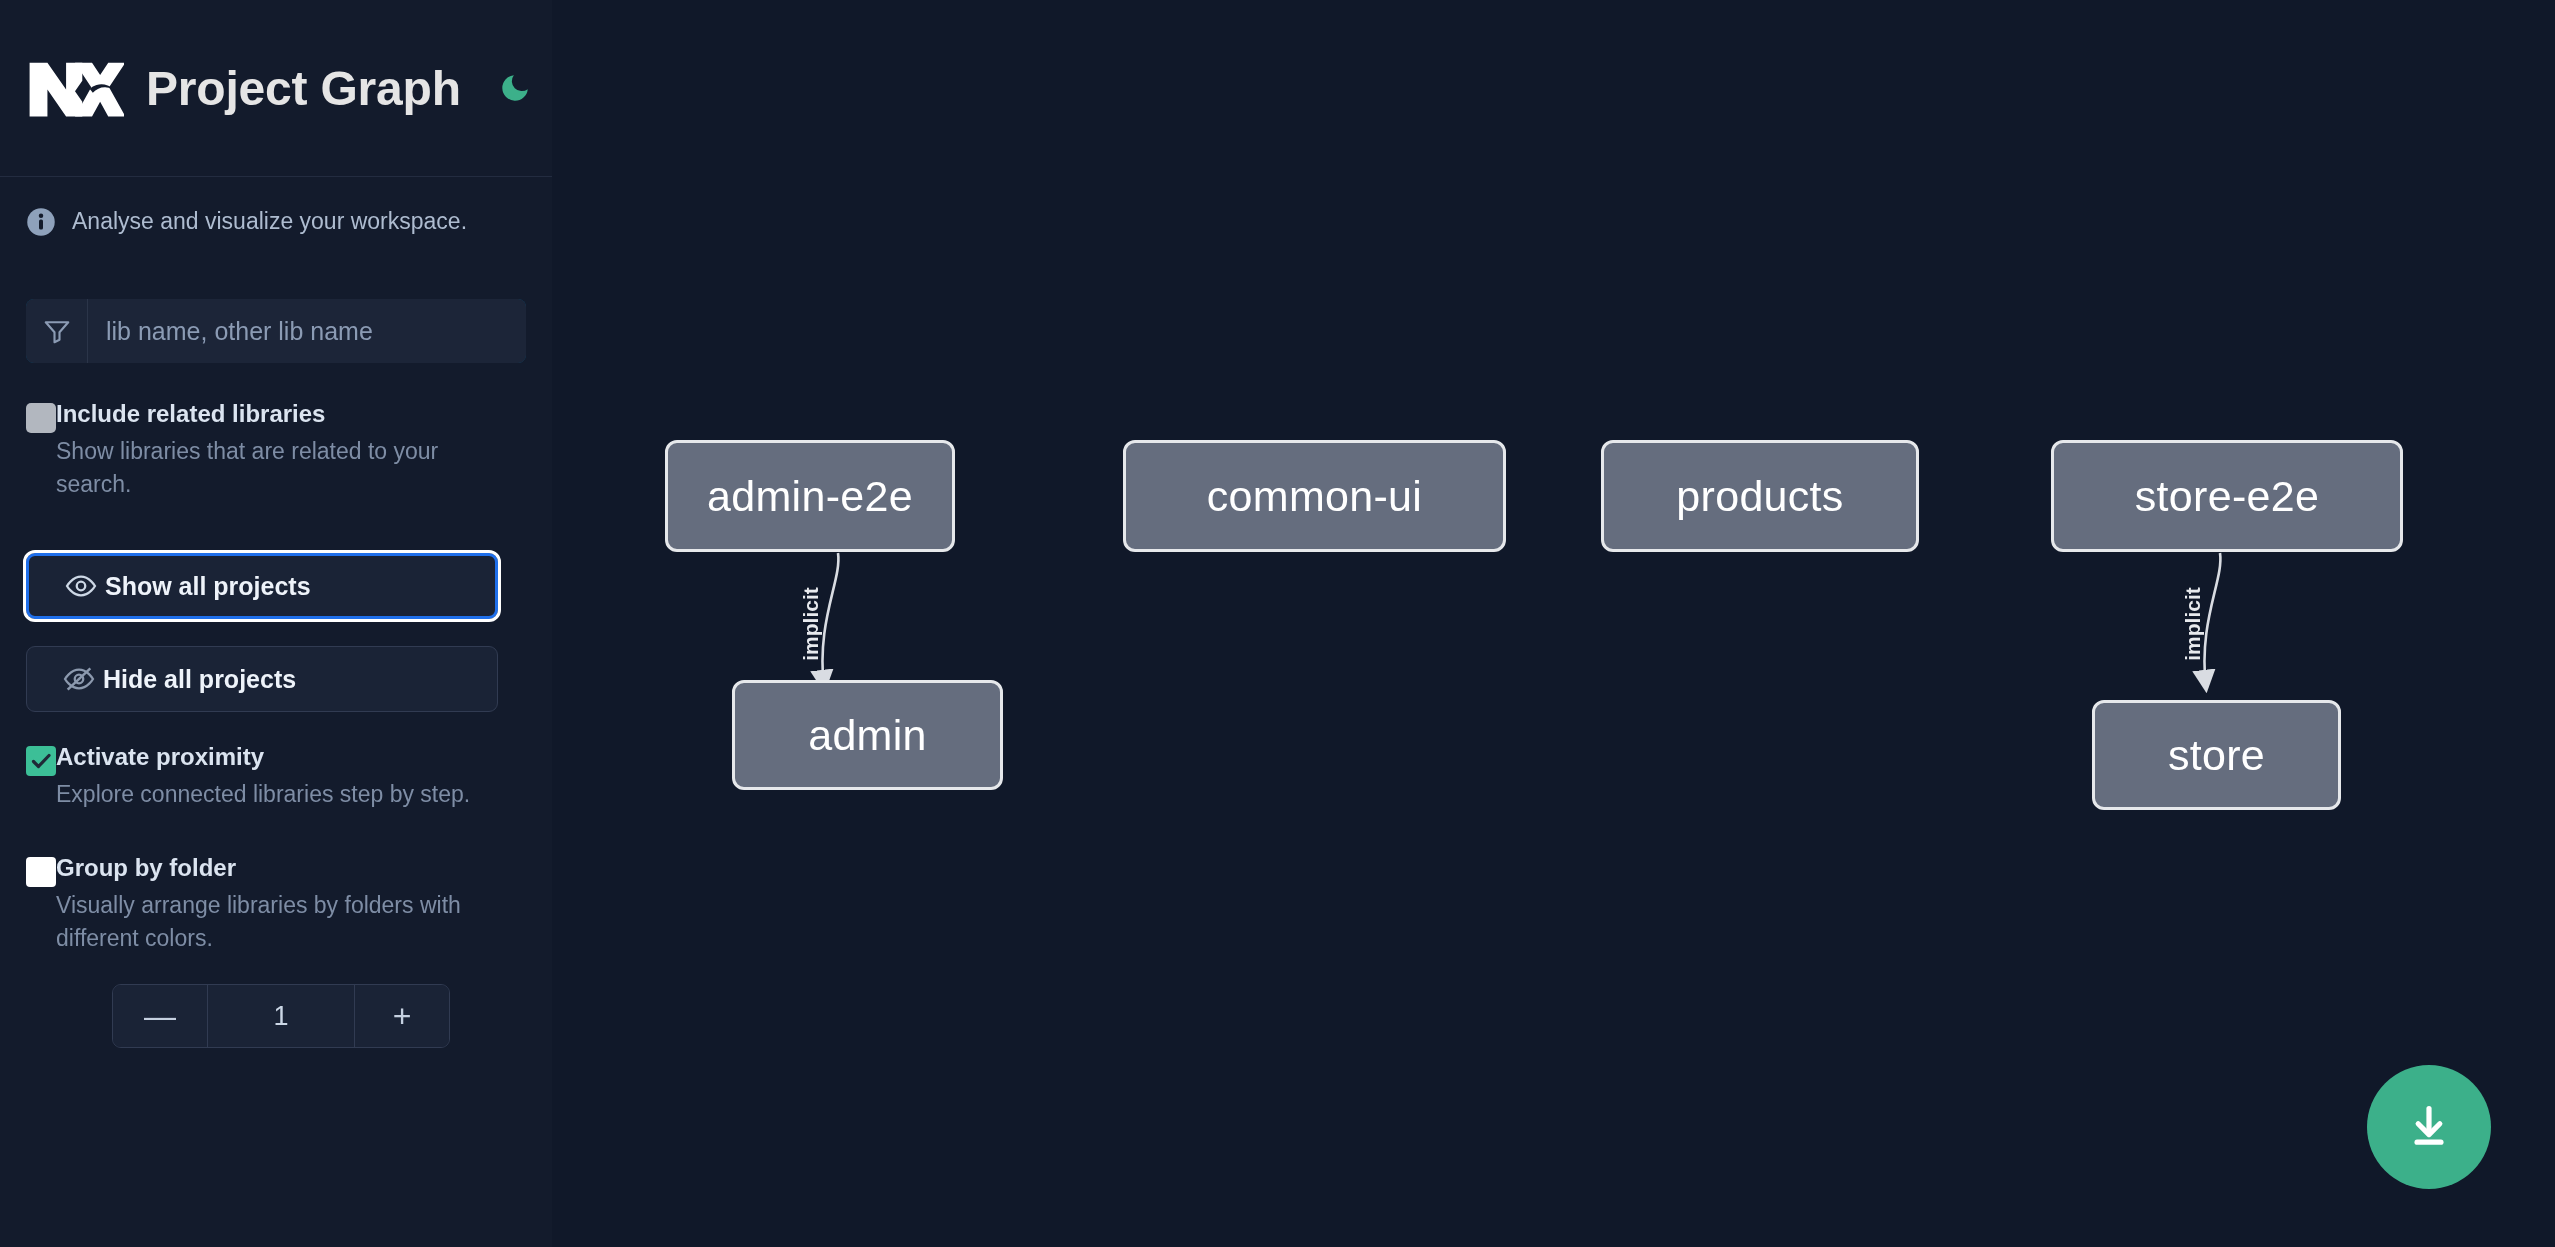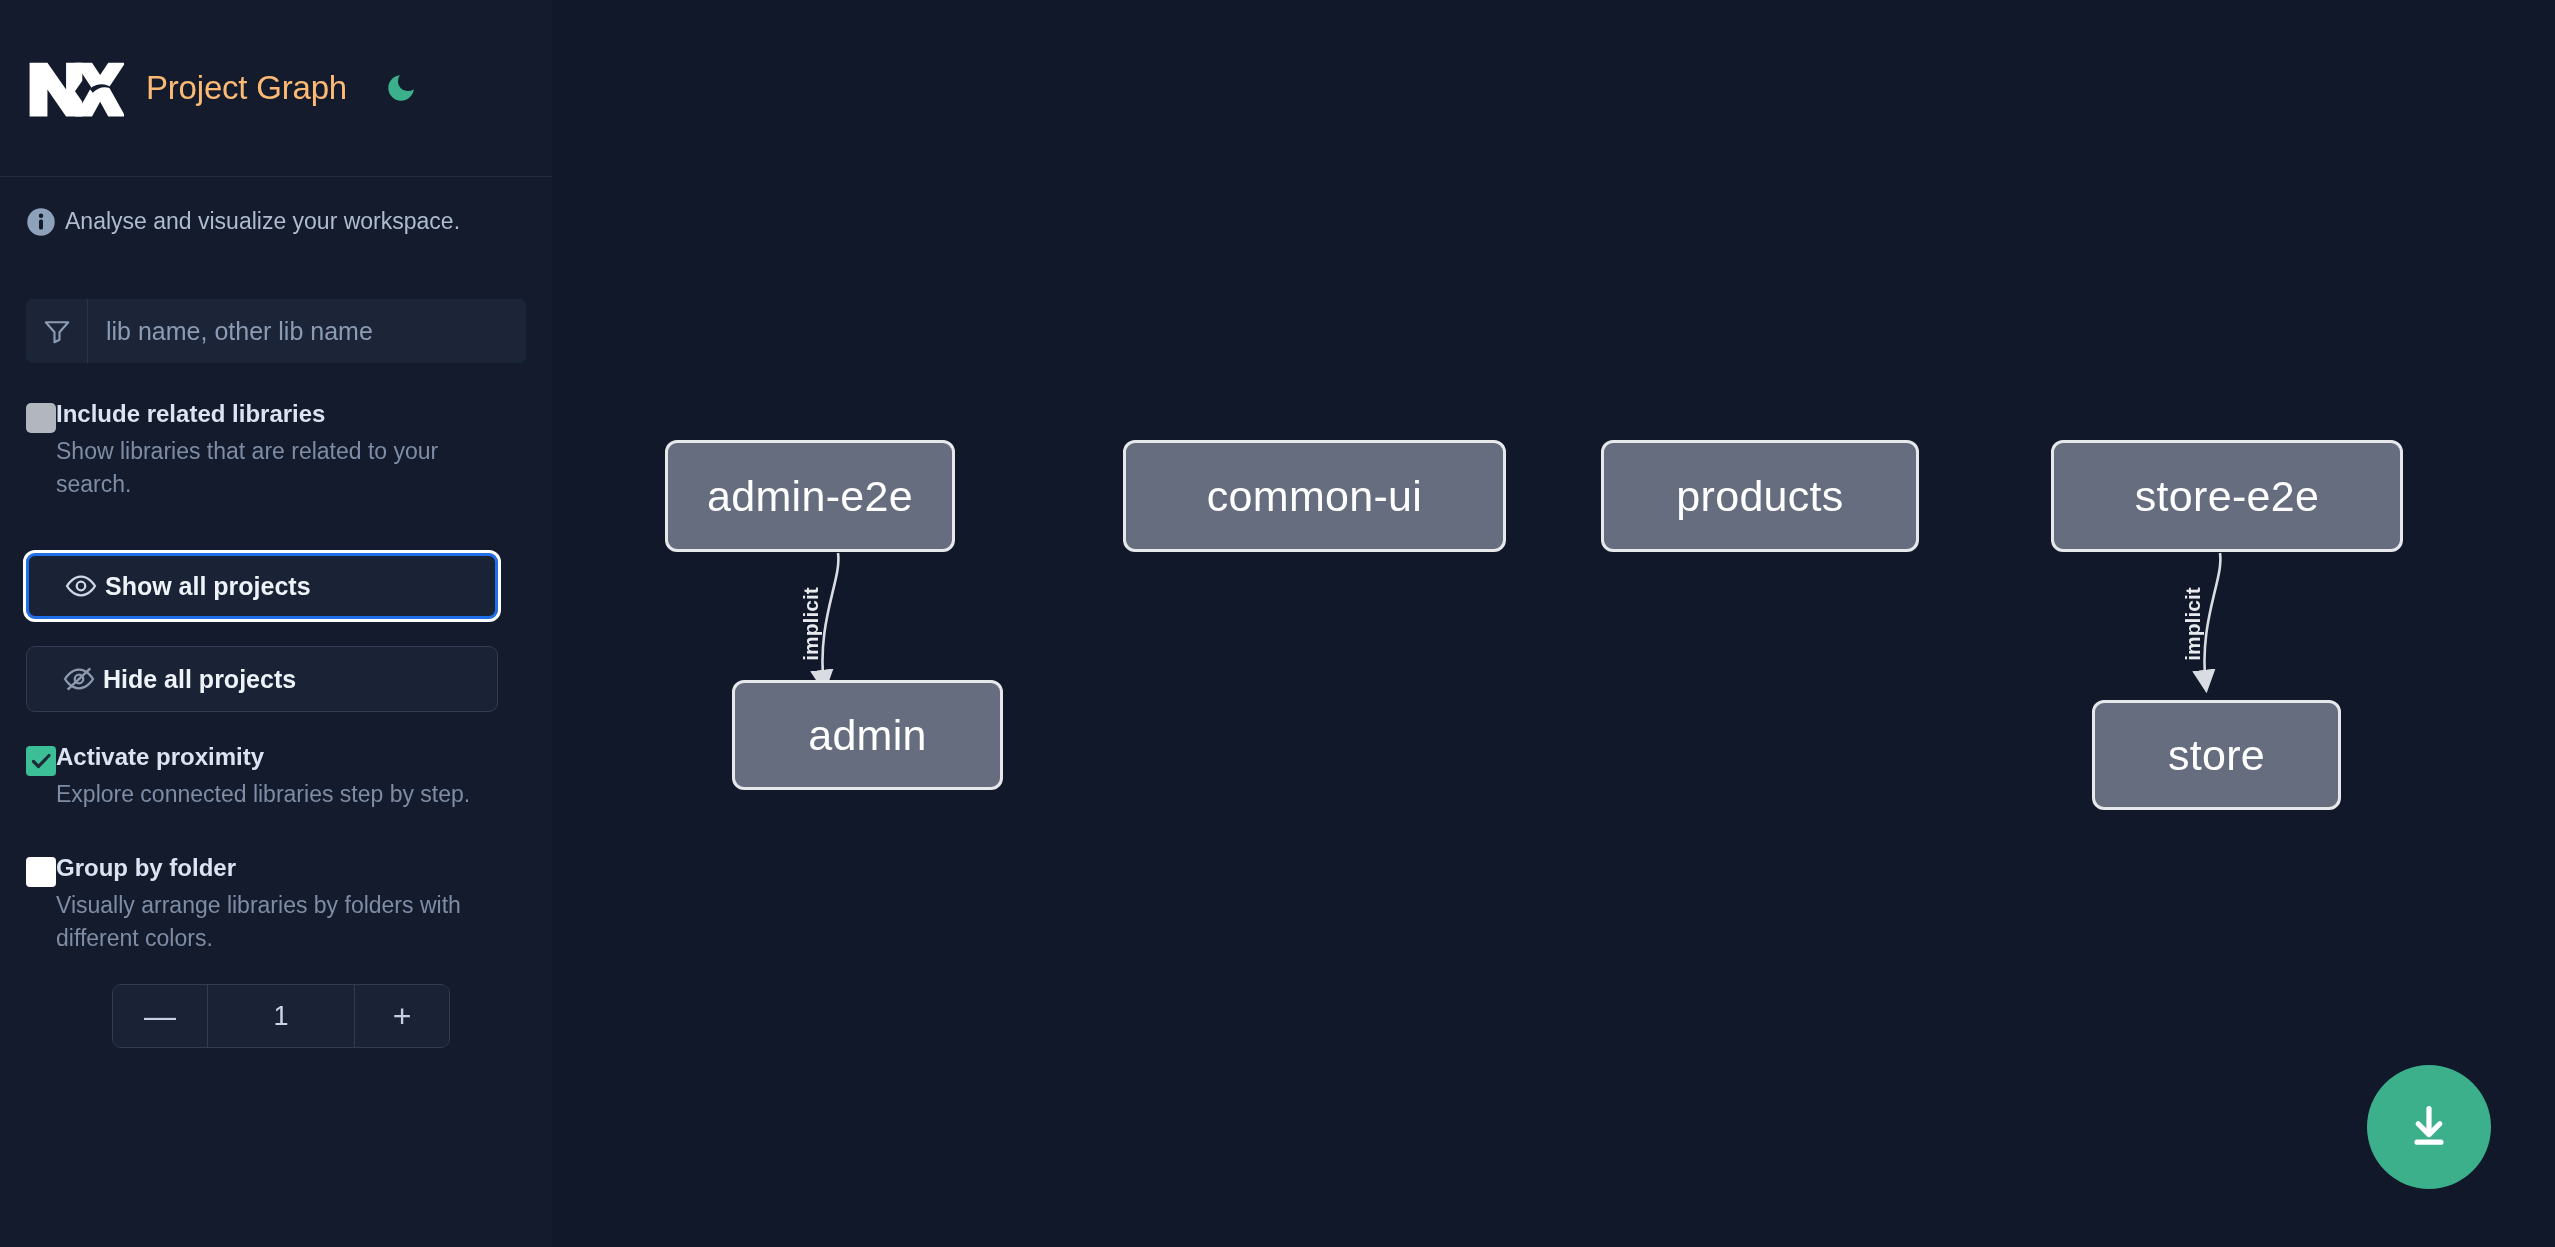--- a/index.html
+++ b/index.html
@@ -35,41 +35,41 @@
     border-bottom: 1px solid #232c40;
   }
   .nx-logo {
     width: 98px;
     height: 60px;
     flex: 0 0 98px;
     margin-right: 22px;
     display: block;
   }
   .app-title {
-    font-size: 33px;
-    font-weight: 400;
-    color: #fdba74;
+    font-size: 48px;
+    font-weight: 700;
+    color: #e5e5e5;
     letter-spacing: -0.2px;
     white-space: nowrap;
   }
   .theme-toggle {
     margin-left: 32px;
     width: 44px;
     height: 44px;
     display: flex;
     align-items: center;
     justify-content: center;
     cursor: pointer;
   }
 
   .info-row {
     display: flex;
     align-items: center;
     padding: 30px 26px 0 26px;
-    gap: 9px;
+    gap: 16px;
   }
   .info-icon { flex: 0 0 30px; width: 30px; height: 30px; display:block; }
   .info-text {
     font-size: 23px;
     color: #aebcd0;
     line-height: 1.3;
   }
 
   .filter-box {
     margin: 62px 26px 0 26px;

